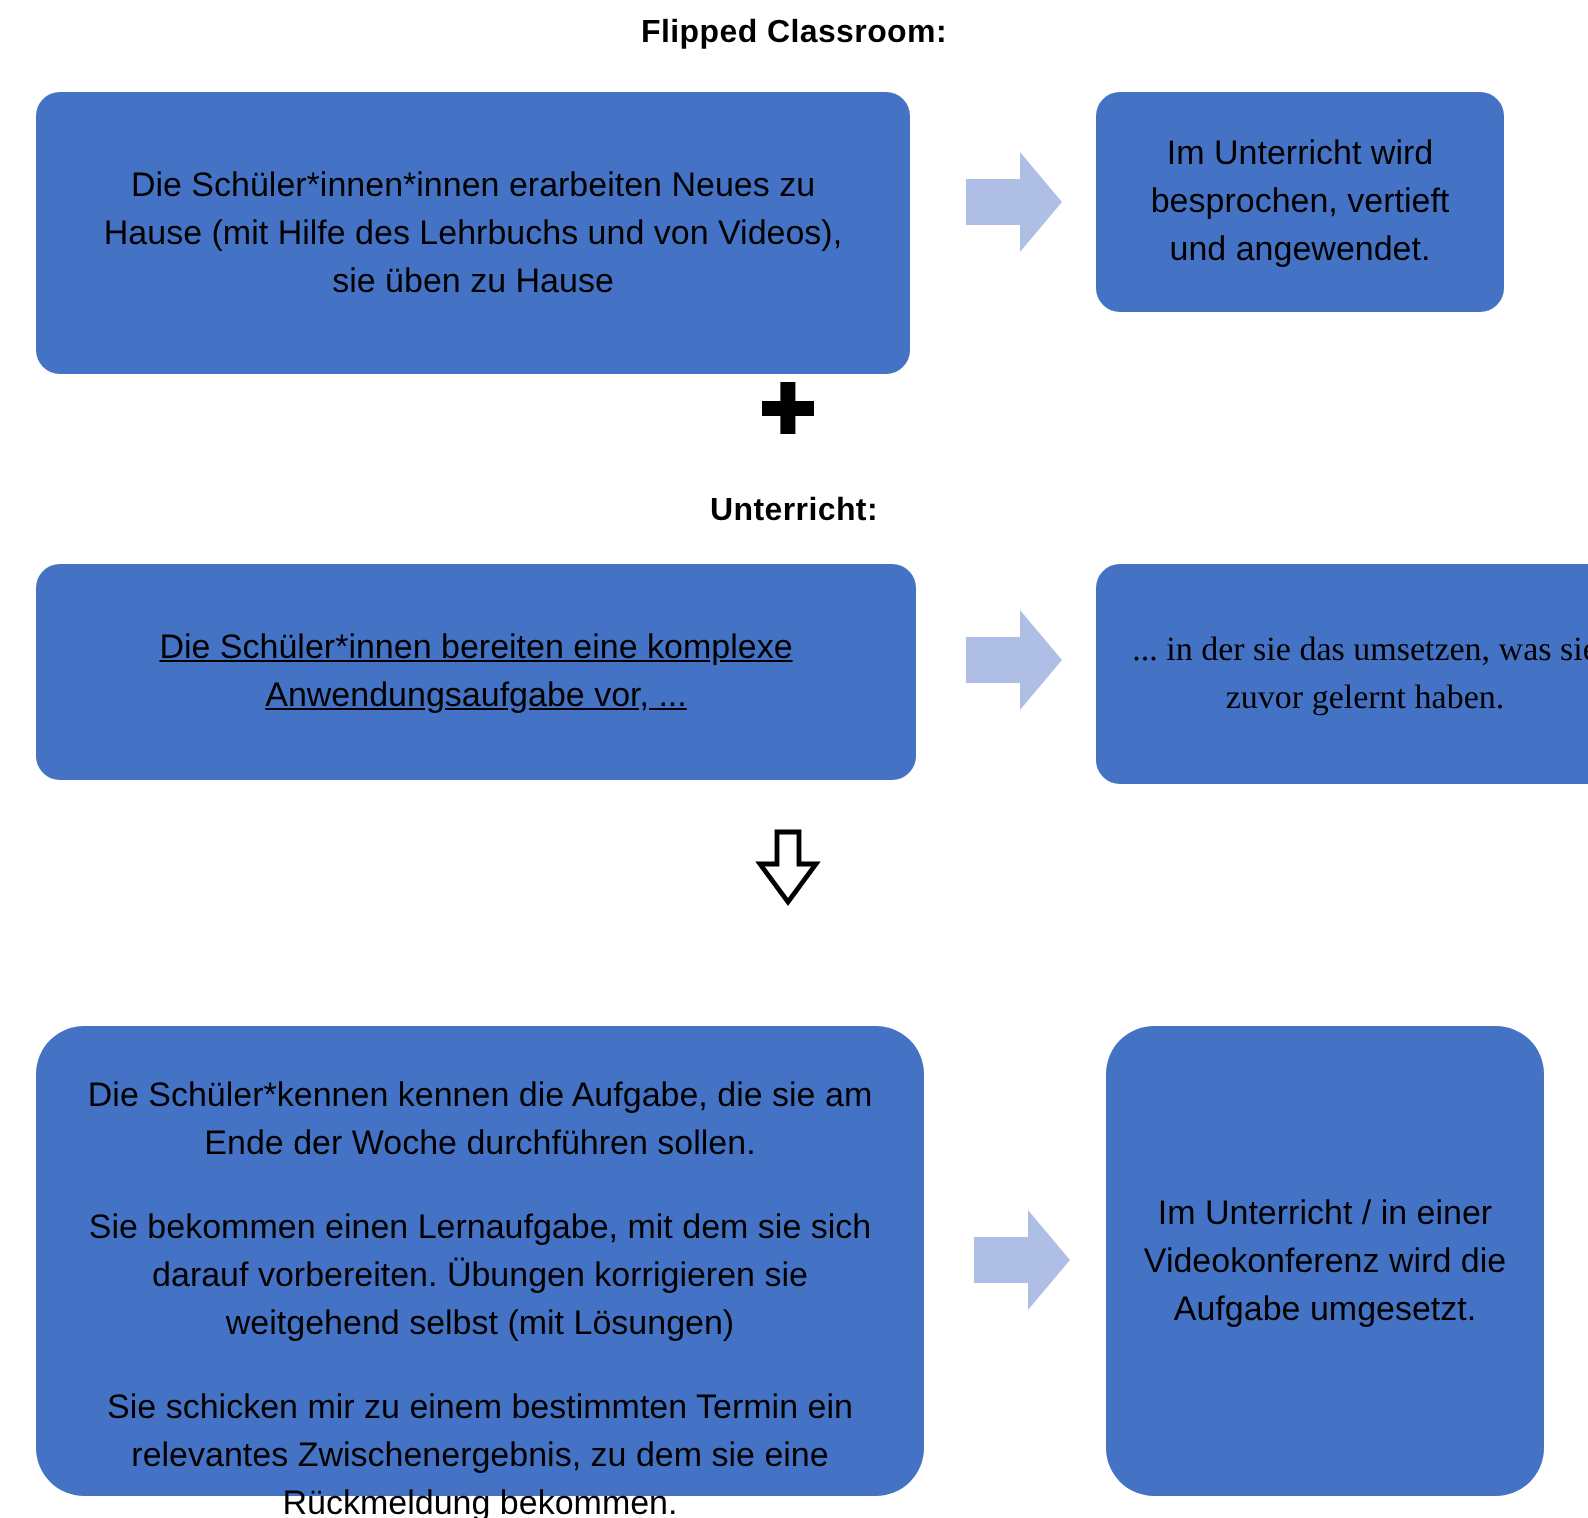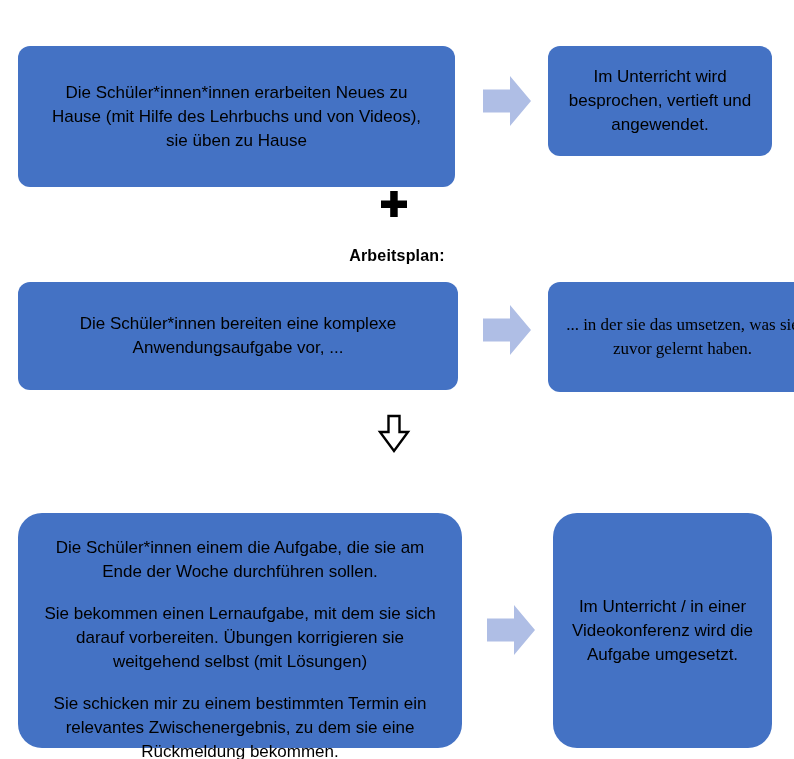--- a/index.html
+++ b/index.html
@@ -21,22 +21,22 @@
   .box {
     position:absolute; background:var(--box-fill,#4472C4);
     display:flex; flex-direction:column; justify-content:center;
     text-align:center; font-size:17px; line-height:24px;
     box-sizing:border-box;
   }
   .box p { margin:5px 0; }
   .round-sm { border-radius:12px; }
   .round-lg { border-radius:24px; }
   .s1-left  { left:18px;  top:46px;  width:437px; height:141px; padding:0 22px;align-items:center; }
-  .s1-right { left:548px; top:46px;  width:224px; height:110px; padding:0 14px; }
-  .s2-left  { left:18px;  top:282px; width:440px; height:108px; padding:0 30px; }
+  .s1-right { left:548px; top:46px;  width:204px; height:110px; padding:0 14px; }
+  .s2-left  { left:18px;  top:282px; width:440px; height:108px; padding:0 30px;text-decoration:underline; }
   .s2-right { left:548px; top:282px; width:269px; height:110px; padding:4px 12px;font-family:Liberation Serif, serif; }
   .s3-left  { left:18px;  top:513px; width:444px; height:235px; padding:8px 18px; justify-content:flex-start; }
   .s3-left p { margin:9px 0; }
   .s3-left { padding-top:14px; }
   .s3-right { left:553px; top:513px; width:219px; height:235px; padding:0 12px;align-items:flex-end; }
   .arrow {
     position:absolute; width:48px; height:50px;
   }
   .a-s1 { left:483px; top:76px; }
   .a-s2 { left:483px; top:305px; }
@@ -46,20 +46,21 @@
   .plus-op { position:absolute; left:374px; top:184px; width:40px; height:40px; }
   .plus-op svg { display:block; width:100%; height:100%; }
   .down-op { position:absolute; left:377px; top:414px; width:34px; height:40px; }
   .down-op svg { display:block; width:100%; height:100%; }
 </style>
 </head>
 <body>
 
 <div class="canvas">
 
+  <div class="heading h-s1">Flipped Classroom:</div>
 
   <div class="box round-sm s1-left">
     <p>Die Schüler*innen*innen erarbeiten Neues zu Hause (mit Hilfe des Lehrbuchs und von Videos), sie üben zu Hause</p>
   </div>
 
   <div class="arrow a-s1">
     <svg viewBox="0 0 48 50" aria-hidden="true">
       <polygon points="0,13.5 27,13.5 27,0 48,25 27,50 27,36.5 0,36.5"></polygon>
     </svg>
   </div>
@@ -68,21 +69,21 @@
     <p>Im Unterricht wird besprochen, vertieft und angewendet.</p>
   </div>
 
   <div class="plus-op">
     <svg viewBox="0 0 40 40" aria-hidden="true">
       <rect x="7" y="16.5" width="26" height="7.5" fill="#000"></rect>
       <rect x="16.2" y="7" width="7.5" height="26" fill="#000"></rect>
     </svg>
   </div>
 
-  <div class="heading h-s2">Arbeitsplan:</div>
+  <div class="heading h-s2">Unterricht:</div>
 
   <div class="box round-sm s2-left">
     <p>Die Schüler*innen bereiten eine komplexe Anwendungsaufgabe vor, ...</p>
   </div>
 
   <div class="arrow a-s2">
     <svg viewBox="0 0 48 50" aria-hidden="true">
       <polygon points="0,13.5 27,13.5 27,0 48,25 27,50 27,36.5 0,36.5"></polygon>
     </svg>
   </div>
@@ -92,21 +93,21 @@
   </div>
 
   <div class="down-op">
     <svg viewBox="0 0 34 40" aria-hidden="true">
       <path d="M11.5 2 L22.5 2 L22.5 18 L31 18 L17 37 L3 18 L11.5 18 Z" fill="#fff" stroke="#000" stroke-width="2.4" stroke-linejoin="miter"></path>
     </svg>
   </div>
 
 
   <div class="box round-lg s3-left">
-    <p>Die Schüler*innen einem die Aufgabe, die sie am Ende der Woche durchführen sollen.</p>
+    <p>Die Schüler*kennen kennen die Aufgabe, die sie am Ende der Woche durchführen sollen.</p>
     <p>Sie bekommen einen Lernaufgabe, mit dem sie sich darauf vorbereiten. Übungen korrigieren sie weitgehend selbst (mit Lösungen)</p>
     <p>Sie schicken mir zu einem bestimmten Termin ein relevantes Zwischenergebnis, zu dem sie eine Rückmeldung bekommen.</p>
   </div>
 
   <div class="arrow a-s3">
     <svg viewBox="0 0 48 50" aria-hidden="true">
       <polygon points="0,13.5 27,13.5 27,0 48,25 27,50 27,36.5 0,36.5"></polygon>
     </svg>
   </div>
 

